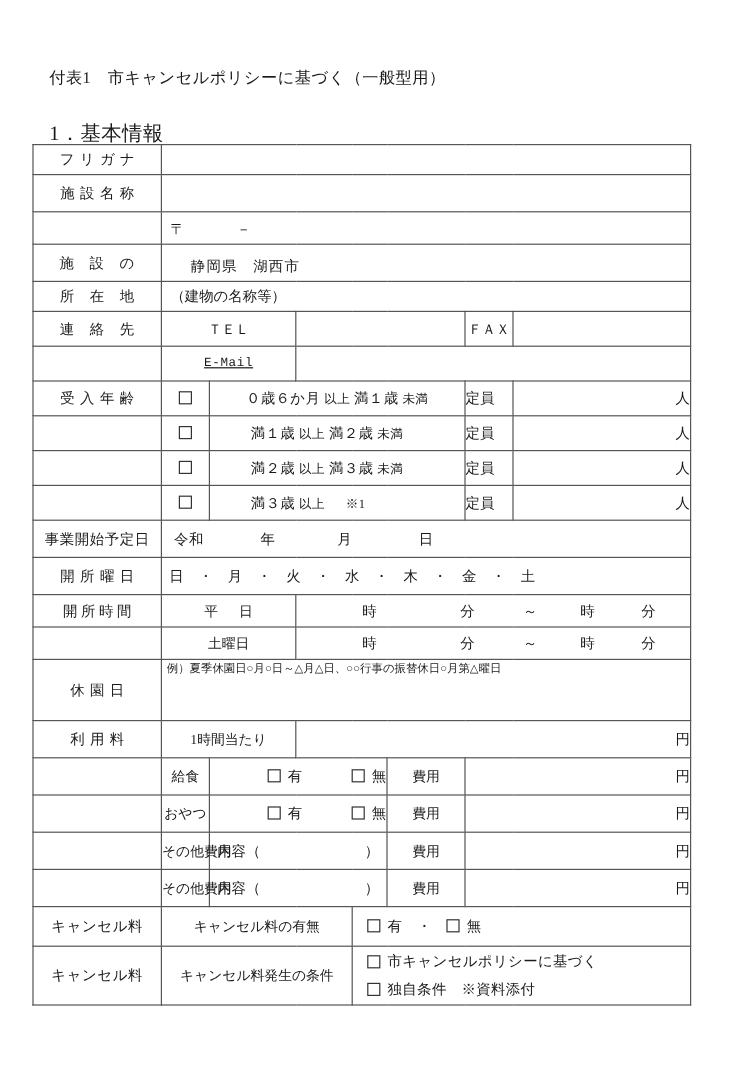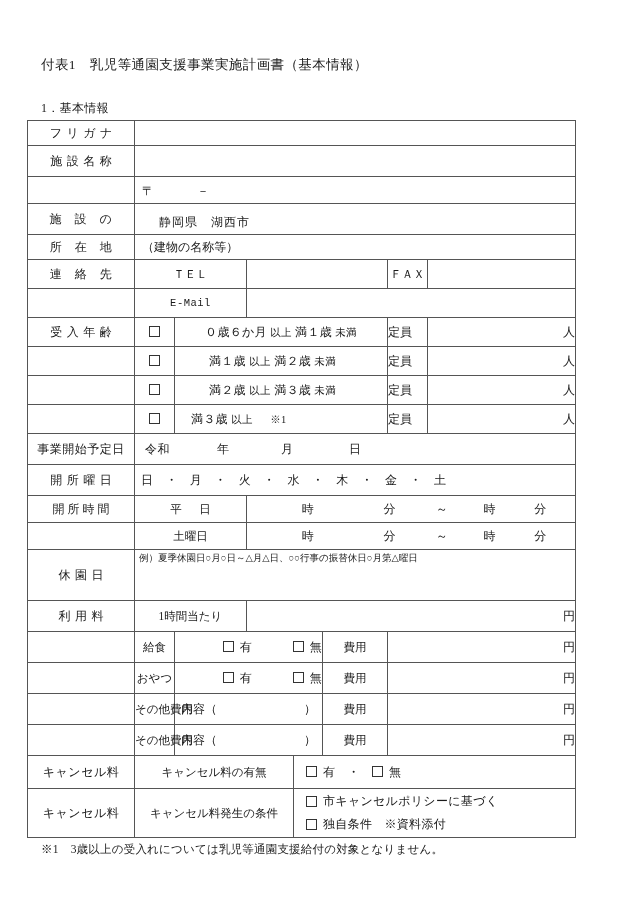--- a/index.html
+++ b/index.html
@@ -28,21 +28,21 @@
     left: 41px;
     top: 56px;
     font-size: 13.5px;
     letter-spacing: 0.4px;
     white-space: nowrap;
   }
   .section-heading {
     position: absolute;
     left: 41px;
     top: 100px;
-    font-size: 12px;
+    font-size: 17px;
     letter-spacing: 0.3px;
     white-space: nowrap;
   }
 
   .form-table {
     position: absolute;
     left: 27px;
     top: 120px;
     width: 548px;
     border-collapse: collapse;
@@ -100,20 +100,21 @@
     vertical-align: middle;
     margin-right: 6px;
     position: relative;
     top: -1px;
   }
 
   .mono-small {
     font-family: "Liberation Mono", "DejaVu Sans Mono", monospace;
     font-size: 10.5px;
     letter-spacing: 0.5px;
+    text-decoration: underline;
   }
 
   .postal-line { padding: 3px 0 0 7px; font-size: 12px; letter-spacing: 1px; }
   .addr-line { padding: 6px 0 0 24px; font-size: 12px; letter-spacing: 1px; }
   .bldg-line { padding: 2px 0 2px 7px; font-size: 12px; }
 
   .age-text { font-size: 12px; letter-spacing: 0.3px; }
   .age-text .sm { font-size: 10.5px; margin-top: 35px; }
 
   .weekday-row {
@@ -187,21 +188,21 @@
   }
   .footnote .fn-mark { margin-right: 12px; }
 
   .content-sm { font-size: 11.5px; }
 </style>
 </head>
 <body>
 
 <div class="page">
 
-  <div class="doc-title">付表1　乳児等通園支援事業実施計画書（基本情報）</div>
+  <div class="doc-title">付表1　市キャンセルポリシーに基づく（一般型用）</div>
   <div class="section-heading">1．基本情報</div>
 
   <table class="form-table">
     <colgroup>
       <col style="width:107px">
       <col style="width:40px">
       <col style="width:72px">
       <col style="width:47px">
       <col style="width:29px">
       <col style="width:65px">
@@ -303,21 +304,21 @@
       <td class="cell-pad h-28 thin-top thin-bottom">定員</td>
       <td class="cell-pad right h-28 thin-top thin-bottom">
         <span></span>
         <span>人</span>
       </td>
     </tr>
 
     <tr>
       <td class="lbl h-28 no-top"></td>
       <td class="center h-28 thin-top"><span class="cb" style="margin-right:0"></span></td>
-      <td class="h-28 thin-top age-text" colspan="4" style="padding-left:16px">
+      <td class="h-28 thin-top age-text" colspan="4" style="padding-left:34px">
         <span>満３歳</span>
         <span class="sm">以上</span>
         <span class="sm" style="margin-left:14px">※1</span>
       </td>
       <td class="cell-pad h-28 thin-top">定員</td>
       <td class="cell-pad right h-28 thin-top">
         <span></span>
         <span>人</span>
       </td>
     </tr>
@@ -471,17 +472,14 @@
         </div>
         <div class="cancel-opt">
           <span class="cb"></span><span>独自条件　※資料添付</span>
         </div>
       </td>
     </tr>
 
   </tbody>
     </table>
 
-  <div class="footnote">
-    <span class="fn-mark">※1</span><span>3歳以上の受入れについては乳児等通園支援給付の対象となりません。</span>
-  </div>
 
 </div>
 
 </body></html>

